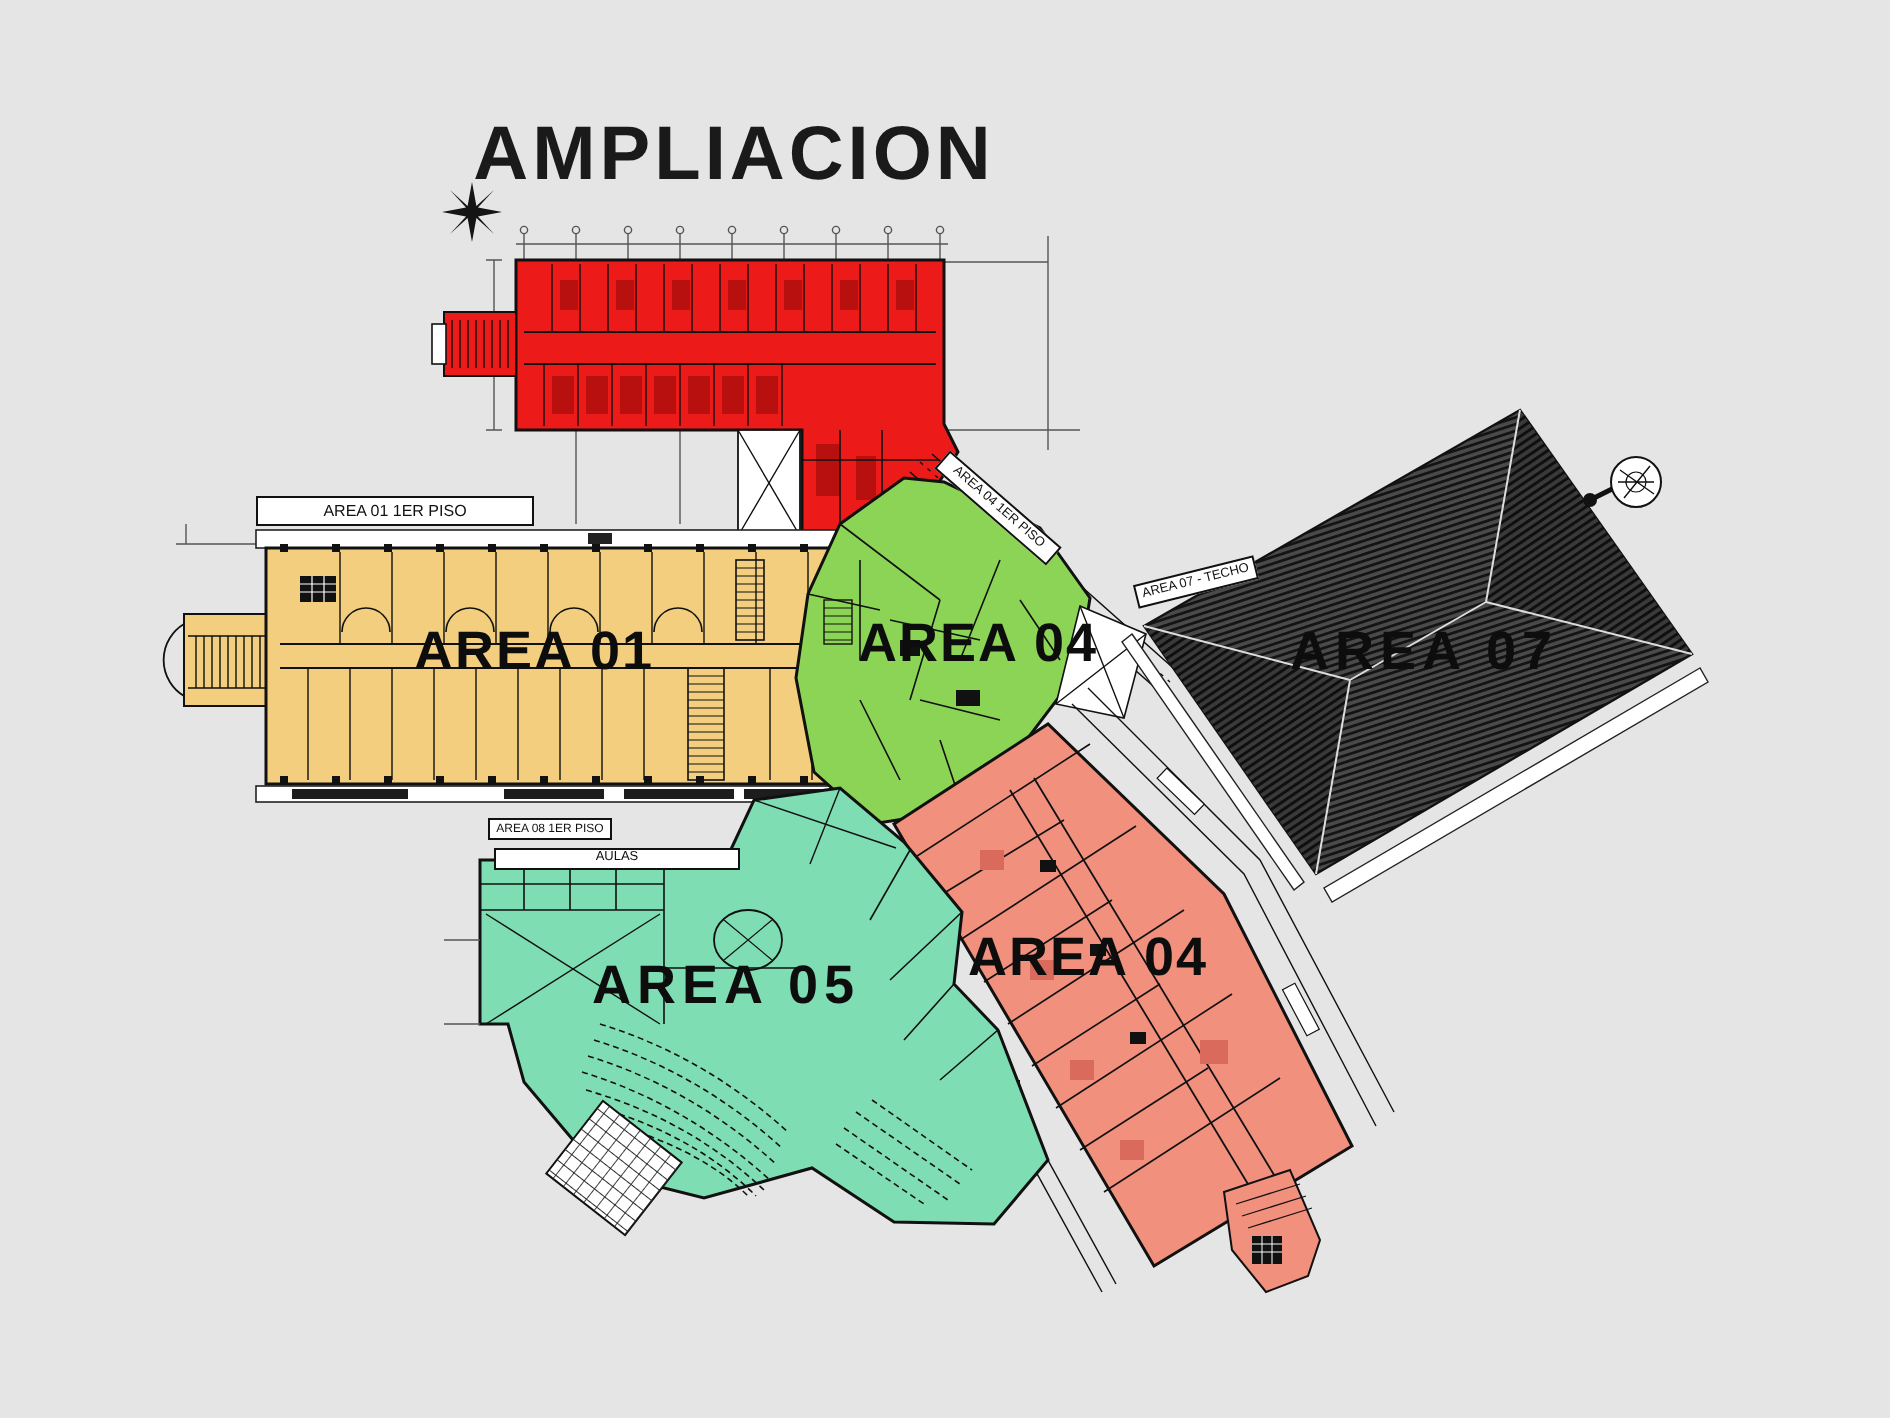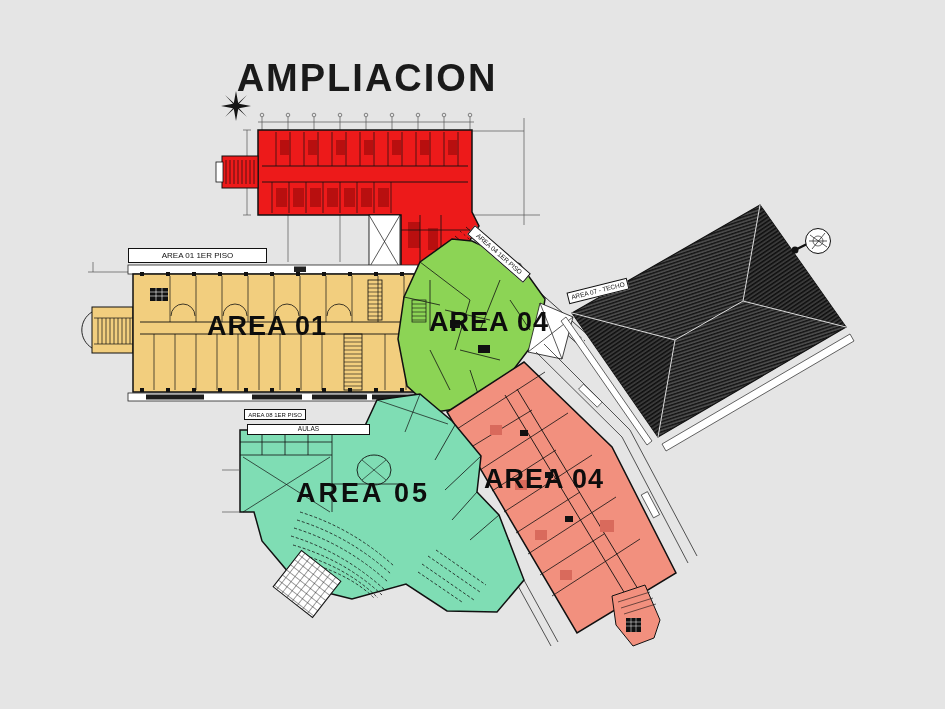--- a/index.html
+++ b/index.html
@@ -236,20 +236,21 @@
       <rect x="282" y="561" width="50" height="46" fill="url(#gridHatch)"></rect>
     </g>
     <path d="M222,470H240M222,512H240" stroke="#555" stroke-width="0.7"></path>
   </g>
 </svg>
 
 <div class="main-title" id="title">AMPLIACION</div>
 
 <div class="area-label" id="lab01">AREA 01</div>
 <div class="area-label" id="lab04">AREA 04</div>
+<div class="area-label" id="lab07">AREA 07</div>
 <div class="area-label" id="lab02">AREA 04</div>
 <div class="area-label" id="lab08">AREA 05</div>
 
 <div class="banner" id="banner-area01">AREA 01 1ER PISO</div>
 <div class="banner rot" id="banner-area04">AREA 04 1ER PISO</div>
 <div class="banner rot" id="banner-area07">AREA 07 - TECHO</div>
 <div class="banner" id="banner-area08">AREA 08 1ER PISO</div>
 <div class="banner" id="banner-aulas">AULAS</div>
 
 </div>

